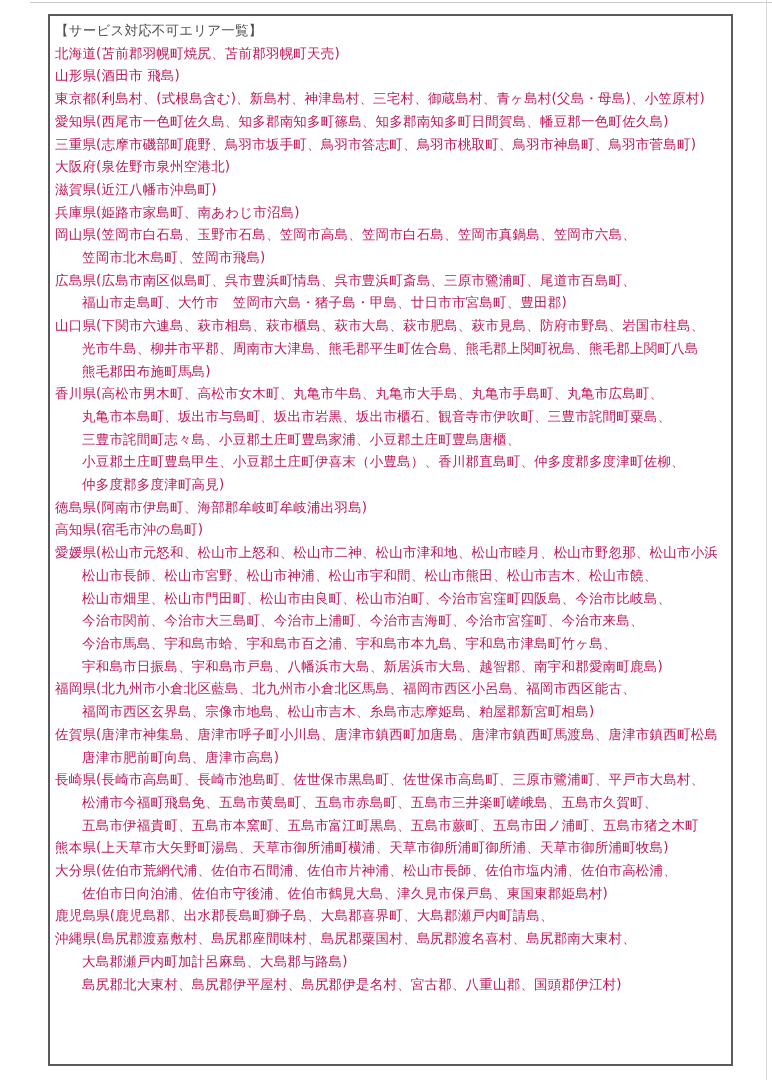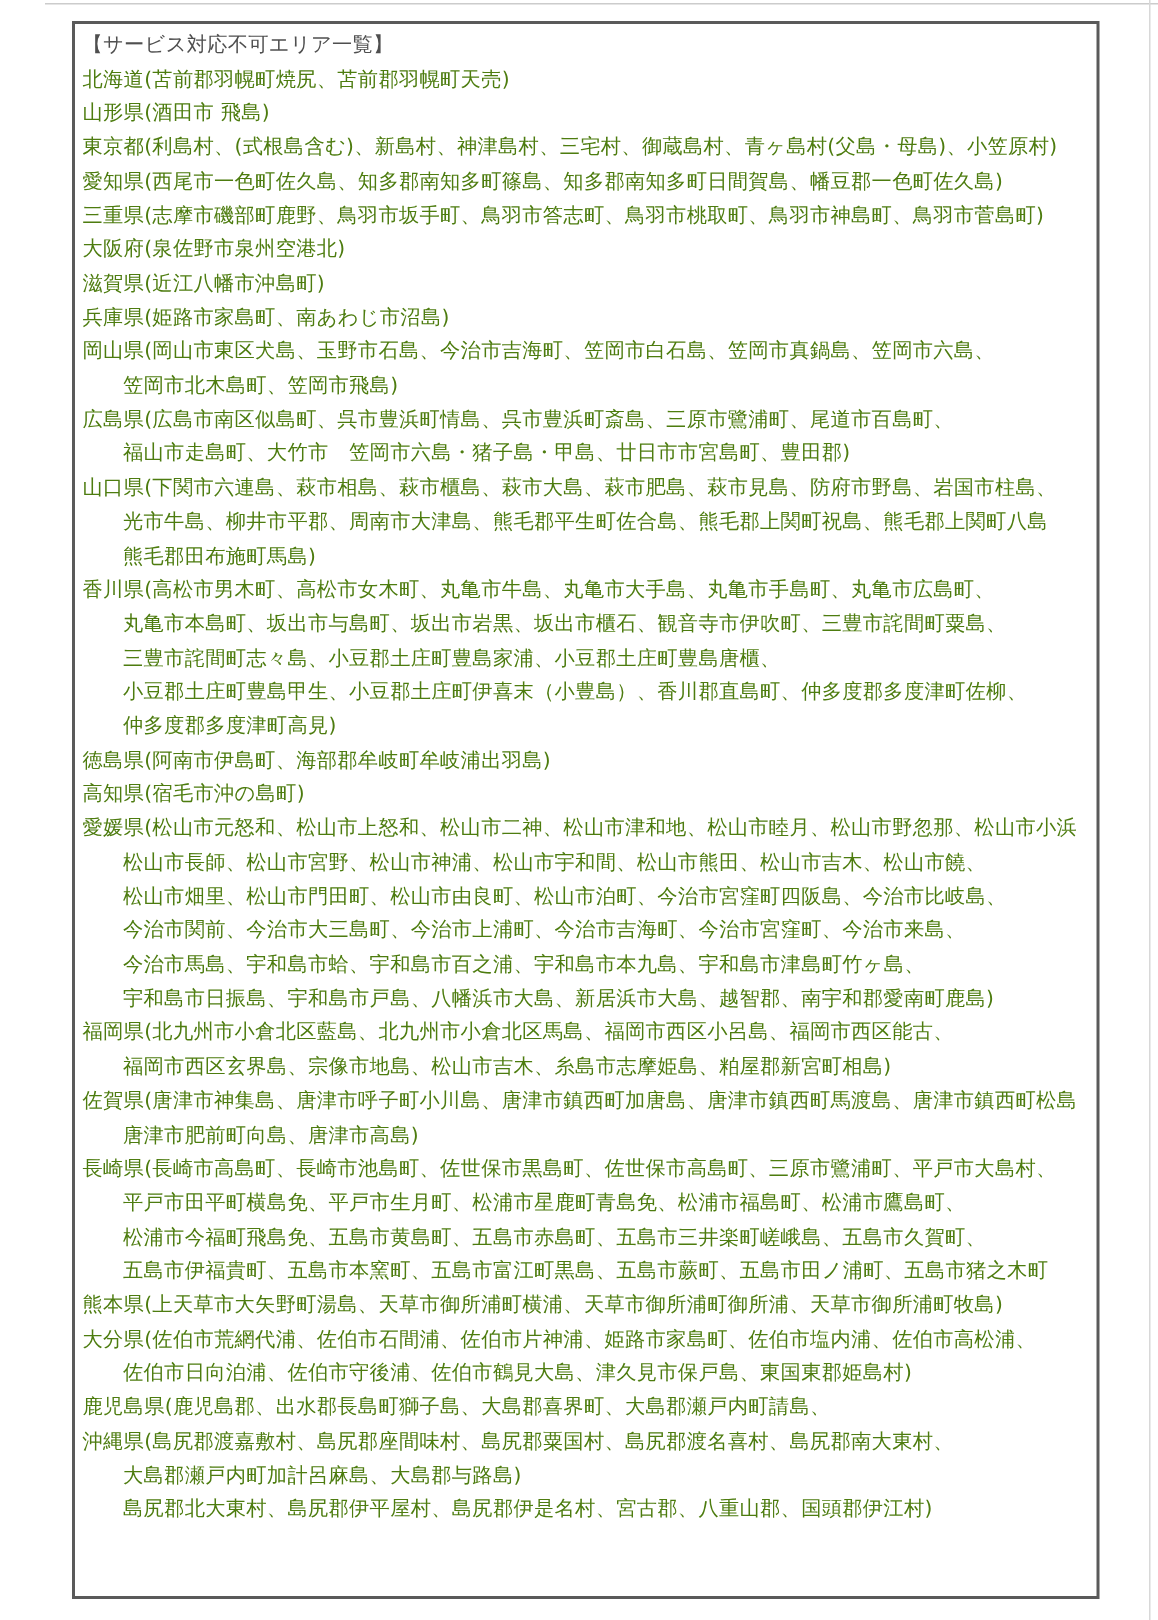--- a/index.html
+++ b/index.html
@@ -41,21 +41,21 @@
     height: 1052px;
     box-sizing: border-box;
     border: 2px solid #5a5a5a;
     padding: 3px 5px 0 5px;
     background: #ffffff;
     overflow: hidden;
   }
   .doc-line {
     font-size: 13.5px;
     line-height: 22.7px;
-    color: #4d7c0f;
+    color: #be185d;
     white-space: nowrap;
     letter-spacing: 0.2px;
   }
   .doc-line.indent {
     padding-left: 27px;
   }
   .doc-title {
     font-size: 13.5px;
     line-height: 22.7px;
     color: #4f4f4f;
@@ -73,21 +73,21 @@
     <div class="doc-title">【サービス対応不可エリア一覧】</div>
     <div id="area-list">
         <div class="doc-line">北海道(苫前郡羽幌町焼尻、苫前郡羽幌町天売)</div>
         <div class="doc-line">山形県(酒田市 飛島)</div>
         <div class="doc-line">東京都(利島村、(式根島含む)、新島村、神津島村、三宅村、御蔵島村、青ヶ島村(父島・母島)、小笠原村)</div>
         <div class="doc-line">愛知県(西尾市一色町佐久島、知多郡南知多町篠島、知多郡南知多町日間賀島、幡豆郡一色町佐久島)</div>
         <div class="doc-line">三重県(志摩市磯部町鹿野、鳥羽市坂手町、鳥羽市答志町、鳥羽市桃取町、鳥羽市神島町、鳥羽市菅島町)</div>
         <div class="doc-line">大阪府(泉佐野市泉州空港北)</div>
         <div class="doc-line">滋賀県(近江八幡市沖島町)</div>
         <div class="doc-line">兵庫県(姫路市家島町、南あわじ市沼島)</div>
-        <div class="doc-line">岡山県(岡山市東区犬島、玉野市石島、今治市吉海町、笠岡市白石島、笠岡市真鍋島、笠岡市六島、</div>
+        <div class="doc-line">岡山県(笠岡市白石島、玉野市石島、笠岡市高島、笠岡市白石島、笠岡市真鍋島、笠岡市六島、</div>
         <div class="doc-line indent">笠岡市北木島町、笠岡市飛島)</div>
         <div class="doc-line">広島県(広島市南区似島町、呉市豊浜町情島、呉市豊浜町斎島、三原市鷺浦町、尾道市百島町、</div>
         <div class="doc-line indent">福山市走島町、大竹市　笠岡市六島・猪子島・甲島、廿日市市宮島町、豊田郡)</div>
         <div class="doc-line">山口県(下関市六連島、萩市相島、萩市櫃島、萩市大島、萩市肥島、萩市見島、防府市野島、岩国市柱島、</div>
         <div class="doc-line indent">光市牛島、柳井市平郡、周南市大津島、熊毛郡平生町佐合島、熊毛郡上関町祝島、熊毛郡上関町八島</div>
         <div class="doc-line indent">熊毛郡田布施町馬島)</div>
         <div class="doc-line">香川県(高松市男木町、高松市女木町、丸亀市牛島、丸亀市大手島、丸亀市手島町、丸亀市広島町、</div>
         <div class="doc-line indent">丸亀市本島町、坂出市与島町、坂出市岩黒、坂出市櫃石、観音寺市伊吹町、三豊市詫間町粟島、</div>
         <div class="doc-line indent">三豊市詫間町志々島、小豆郡土庄町豊島家浦、小豆郡土庄町豊島唐櫃、</div>
         <div class="doc-line indent">小豆郡土庄町豊島甲生、小豆郡土庄町伊喜末（小豊島）、香川郡直島町、仲多度郡多度津町佐柳、</div>
@@ -98,25 +98,24 @@
         <div class="doc-line indent">松山市長師、松山市宮野、松山市神浦、松山市宇和間、松山市熊田、松山市吉木、松山市饒、</div>
         <div class="doc-line indent">松山市畑里、松山市門田町、松山市由良町、松山市泊町、今治市宮窪町四阪島、今治市比岐島、</div>
         <div class="doc-line indent">今治市関前、今治市大三島町、今治市上浦町、今治市吉海町、今治市宮窪町、今治市来島、</div>
         <div class="doc-line indent">今治市馬島、宇和島市蛤、宇和島市百之浦、宇和島市本九島、宇和島市津島町竹ヶ島、</div>
         <div class="doc-line indent">宇和島市日振島、宇和島市戸島、八幡浜市大島、新居浜市大島、越智郡、南宇和郡愛南町鹿島)</div>
         <div class="doc-line">福岡県(北九州市小倉北区藍島、北九州市小倉北区馬島、福岡市西区小呂島、福岡市西区能古、</div>
         <div class="doc-line indent">福岡市西区玄界島、宗像市地島、松山市吉木、糸島市志摩姫島、粕屋郡新宮町相島)</div>
         <div class="doc-line">佐賀県(唐津市神集島、唐津市呼子町小川島、唐津市鎮西町加唐島、唐津市鎮西町馬渡島、唐津市鎮西町松島</div>
         <div class="doc-line indent">唐津市肥前町向島、唐津市高島)</div>
         <div class="doc-line">長崎県(長崎市高島町、長崎市池島町、佐世保市黒島町、佐世保市高島町、三原市鷺浦町、平戸市大島村、</div>
-        <div class="doc-line indent">平戸市田平町横島免、平戸市生月町、松浦市星鹿町青島免、松浦市福島町、松浦市鷹島町、</div>
         <div class="doc-line indent">松浦市今福町飛島免、五島市黄島町、五島市赤島町、五島市三井楽町嵯峨島、五島市久賀町、</div>
         <div class="doc-line indent">五島市伊福貴町、五島市本窯町、五島市富江町黒島、五島市蕨町、五島市田ノ浦町、五島市猪之木町</div>
         <div class="doc-line">熊本県(上天草市大矢野町湯島、天草市御所浦町横浦、天草市御所浦町御所浦、天草市御所浦町牧島)</div>
-        <div class="doc-line">大分県(佐伯市荒網代浦、佐伯市石間浦、佐伯市片神浦、姫路市家島町、佐伯市塩内浦、佐伯市高松浦、</div>
+        <div class="doc-line">大分県(佐伯市荒網代浦、佐伯市石間浦、佐伯市片神浦、松山市長師、佐伯市塩内浦、佐伯市高松浦、</div>
         <div class="doc-line indent">佐伯市日向泊浦、佐伯市守後浦、佐伯市鶴見大島、津久見市保戸島、東国東郡姫島村)</div>
         <div class="doc-line">鹿児島県(鹿児島郡、出水郡長島町獅子島、大島郡喜界町、大島郡瀬戸内町請島、</div>
         <div class="doc-line">沖縄県(島尻郡渡嘉敷村、島尻郡座間味村、島尻郡粟国村、島尻郡渡名喜村、島尻郡南大東村、</div>
         <div class="doc-line indent">大島郡瀬戸内町加計呂麻島、大島郡与路島)</div>
         <div class="doc-line indent">島尻郡北大東村、島尻郡伊平屋村、島尻郡伊是名村、宮古郡、八重山郡、国頭郡伊江村)</div>
       </div>
   </div>
 </div>
 
 </body></html>

